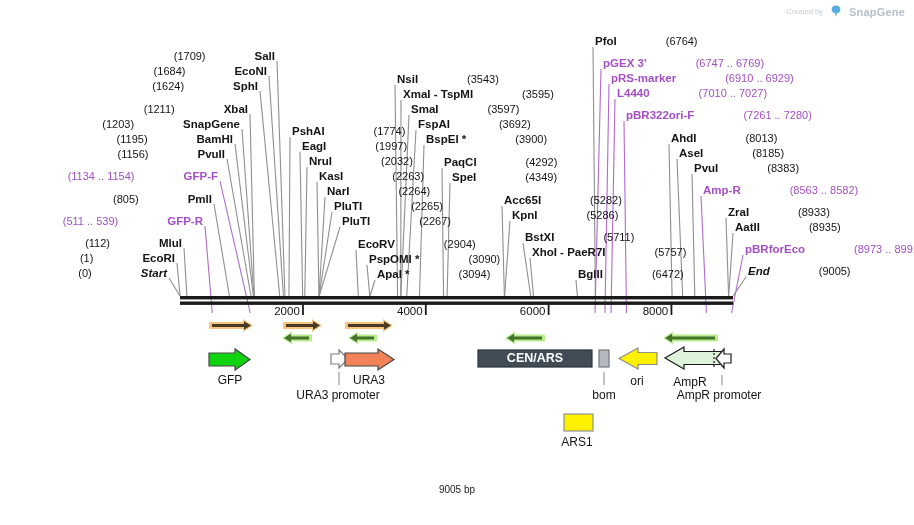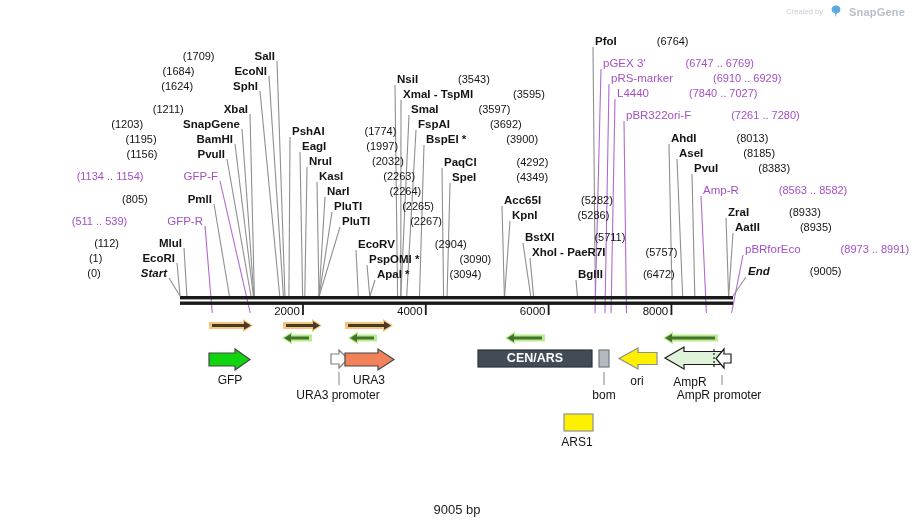--- a/index.html
+++ b/index.html
@@ -2,30 +2,30 @@
 <html><head>
 <meta charset="utf-8">
 <style>
   html,body{margin:0;padding:0;background:#fff;}
   .canvas{position:relative;width:914px;height:525px;background:#ffffff;
           font-family:"Liberation Sans",sans-serif;overflow:hidden;}
   svg.layer{position:absolute;left:0;top:0;}
   #labels{position:absolute;left:0;top:0;width:914px;height:525px;}
   .site-label{position:absolute;white-space:nowrap;font-size:11px;line-height:13px;color:#141414;}
   .site-label .nm{font-weight:bold;font-size:11.5px;}
-  .site-label .sp2{margin-left:2px;padding-left:38px;}
+  .site-label .sp2{margin-left:11px;padding-left:38px;}
   .site-label.primer{color:#a44fc5;}
-  .site-label.primer .nm{font-weight:normal;font-size:11.5px;}
+  .site-label.primer .nm{font-weight:bold;font-size:11.5px;}
   .site-label.terminus .nm{font-style:italic;}
   .tick-label{position:absolute;font-size:11.5px;color:#141414;transform:translateX(-100%);white-space:nowrap;}
   .feature-label{position:absolute;font-size:12px;color:#141414;transform:translateX(-50%);white-space:nowrap;}
   .feature-label.inside{color:#ffffff;font-weight:bold;font-size:12.5px;}
   .title-block{position:absolute;left:0;top:482px;width:914px;text-align:center;}
   .plasmid-name{font-weight:bold;font-size:15px;color:#111;}
-  .plasmid-length{font-size:13px;color:#222;margin-top:20px;}
+  .plasmid-length{font-size:10px;color:#222;margin-top:2px;}
   .watermark{position:absolute;top:5px;right:9px;display:flex;align-items:center;gap:8px;}
   .wm-created{font-size:7.5px;color:#c6cdd4;}
   .wm-brand{font-size:11px;font-weight:600;color:#b5c0cb;letter-spacing:.2px;}
 </style>
 </head>
 <body>
 
 <div class="canvas">
 
   <div class="watermark">
@@ -165,21 +165,21 @@
       <div class="site-label" style="left: 444px; top: 156px;"><span class="nm">PaqCI</span><span class="ps sp2">(4292)</span></div>
       <div class="site-label" style="left: 452px; top: 171px;"><span class="nm">SpeI</span><span class="ps sp2">(4349)</span></div>
       <div class="site-label" style="left: 504px; top: 194px;"><span class="nm">Acc65I</span><span class="ps sp2">(5282)</span></div>
       <div class="site-label" style="left: 512px; top: 209px;"><span class="nm">KpnI</span><span class="ps sp2">(5286)</span></div>
       <div class="site-label" style="left: 525px; top: 231px;"><span class="nm">BstXI</span><span class="ps sp2">(5711)</span></div>
       <div class="site-label" style="left: 532px; top: 246px;"><span class="nm">XhoI - PaeR7I</span><span class="ps sp2">(5757)</span></div>
       <div class="site-label" style="left: 578px; top: 268px;"><span class="nm">BglII</span><span class="ps sp2">(6472)</span></div>
       <div class="site-label" style="left: 595px; top: 35px;"><span class="nm">PfoI</span><span class="ps sp2">(6764)</span></div>
       <div class="site-label primer" style="left: 603px; top: 57px;"><span class="nm">pGEX 3'</span><span class="ps sp2">(6747 .. 6769)</span></div>
       <div class="site-label primer" style="left: 611px; top: 72px;"><span class="nm">pRS-marker</span><span class="ps sp2">(6910 .. 6929)</span></div>
-      <div class="site-label primer" style="left: 617px; top: 87px;"><span class="nm">L4440</span><span class="ps sp2">(7840 .. 7027)</span></div>
+      <div class="site-label primer" style="left: 617px; top: 87px;"><span class="nm">L4440</span><span class="ps sp2">(7010 .. 7027)</span></div>
       <div class="site-label primer" style="left: 626px; top: 109px;"><span class="nm">pBR322ori-F</span><span class="ps sp2">(7261 .. 7280)</span></div>
       <div class="site-label" style="left: 671px; top: 132px;"><span class="nm">AhdI</span><span class="ps sp2">(8013)</span></div>
       <div class="site-label" style="left: 679px; top: 147px;"><span class="nm">AseI</span><span class="ps sp2">(8185)</span></div>
       <div class="site-label" style="left: 694px; top: 162px;"><span class="nm">PvuI</span><span class="ps sp2">(8383)</span></div>
       <div class="site-label primer" style="left: 703px; top: 184px;"><span class="nm">Amp-R</span><span class="ps sp2">(8563 .. 8582)</span></div>
       <div class="site-label" style="left: 728px; top: 206px;"><span class="nm">ZraI</span><span class="ps sp2">(8933)</span></div>
       <div class="site-label" style="left: 735px; top: 221px;"><span class="nm">AatII</span><span class="ps sp2">(8935)</span></div>
       <div class="site-label primer" style="left: 745px; top: 243px;"><span class="nm">pBRforEco</span><span class="ps sp2">(8973 .. 8991)</span></div>
       <div class="site-label terminus" style="left: 748px; top: 265px;"><span class="nm">End</span><span class="ps sp2">(9005)</span></div>
     </div>

